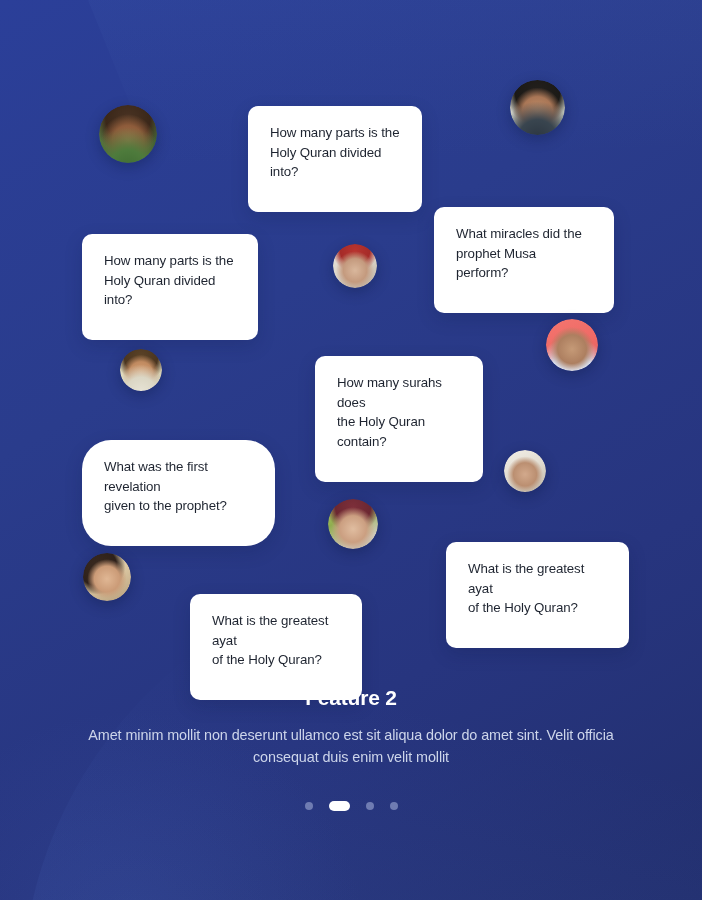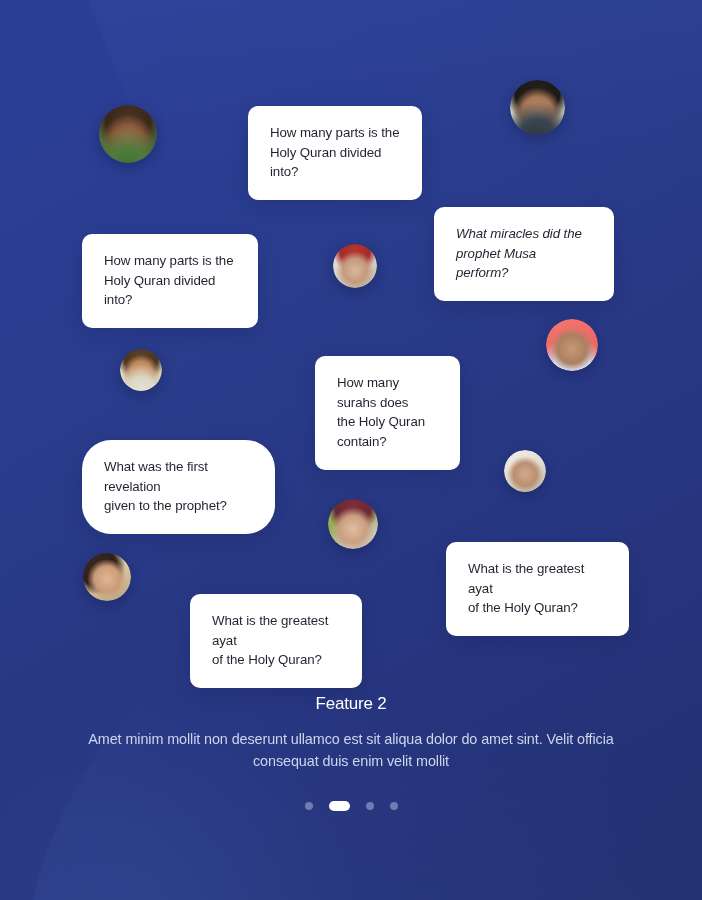--- a/index.html
+++ b/index.html
@@ -58,21 +58,21 @@
     position: absolute;
     inset: 0;
   }
 
   
   .bubble {
     position: absolute;
     background: #ffffff;
     border-radius: 10px;
     box-shadow: 0 6px 18px rgba(10, 20, 60, 0.18);
-    padding: 17px 22px 18px 22px;
+    padding: 17px 22px 30px 22px;
     box-sizing: border-box;
     color: #1e2430;
     font-size: 13.3px;
     line-height: 1.48;
     letter-spacing: -0.1px;
   }
   .bubble span {
     display: block;
     white-space: pre-line;
   }
@@ -95,24 +95,24 @@
     position: absolute;
     left: 0;
     right: 0;
     top: 686px;
     text-align: center;
     padding: 0 70px;
     box-sizing: border-box;
   }
   .caption-title {
     color: #ffffff;
-    font-size: 17px;
-    font-weight: normal;
+    font-size: 21px;
+    font-weight: bold;
     letter-spacing: -0.2px;
-    margin: 8px 0 14px 0;
+    margin: 0 0 14px 0;
   }
   .caption-body {
     color: #cdd5ea;
     font-size: 14.4px;
     line-height: 1.55;
     margin: 1px;
     letter-spacing: -0.1px;
   }
 
   
@@ -146,29 +146,29 @@
 
   <div class="sheen-top"></div>
   <div class="sheen-bottom"></div>
   <div class="sheen-left"></div>
 
   <div class="stage" id="stage">
       <div class="bubble" style="left: 248px; top: 106px; width: 174px;">
         <span>How many parts is the
 Holy Quran divided into?</span>
       </div>
-      <div class="bubble" style="left: 434px; top: 207px; width: 180px; font-style: italic;">
+      <div class="bubble" style="left: 434px; top: 207px; width: 180px;">
         <span>What miracles did the
 prophet Musa perform?</span>
       </div>
       <div class="bubble" style="left: 82px; top: 234px; width: 176px;">
         <span>How many parts is the
 Holy Quran divided into?</span>
       </div>
-      <div class="bubble" style="left: 315px; top: 356px; width: 145px;">
+      <div class="bubble" style="left: 315px; top: 356px; width: 168px;">
         <span>How many surahs does
 the Holy Quran contain?</span>
       </div>
       <div class="bubble" style="left: 82px; top: 440px; width: 193px; border-radius: 29px;">
         <span>What was the first revelation
 given to the prophet?</span>
       </div>
       <div class="bubble" style="left: 446px; top: 542px; width: 183px;">
         <span>What is the greatest ayat
 of the Holy Quran?</span>

